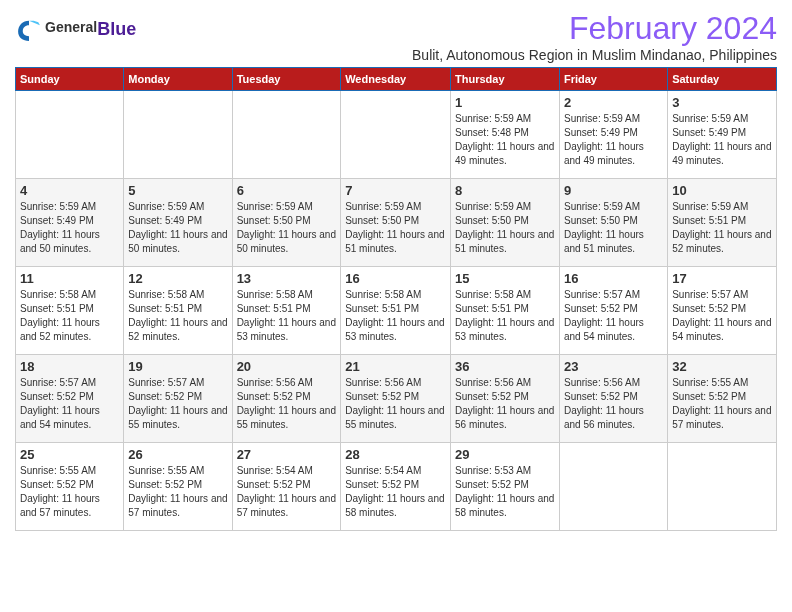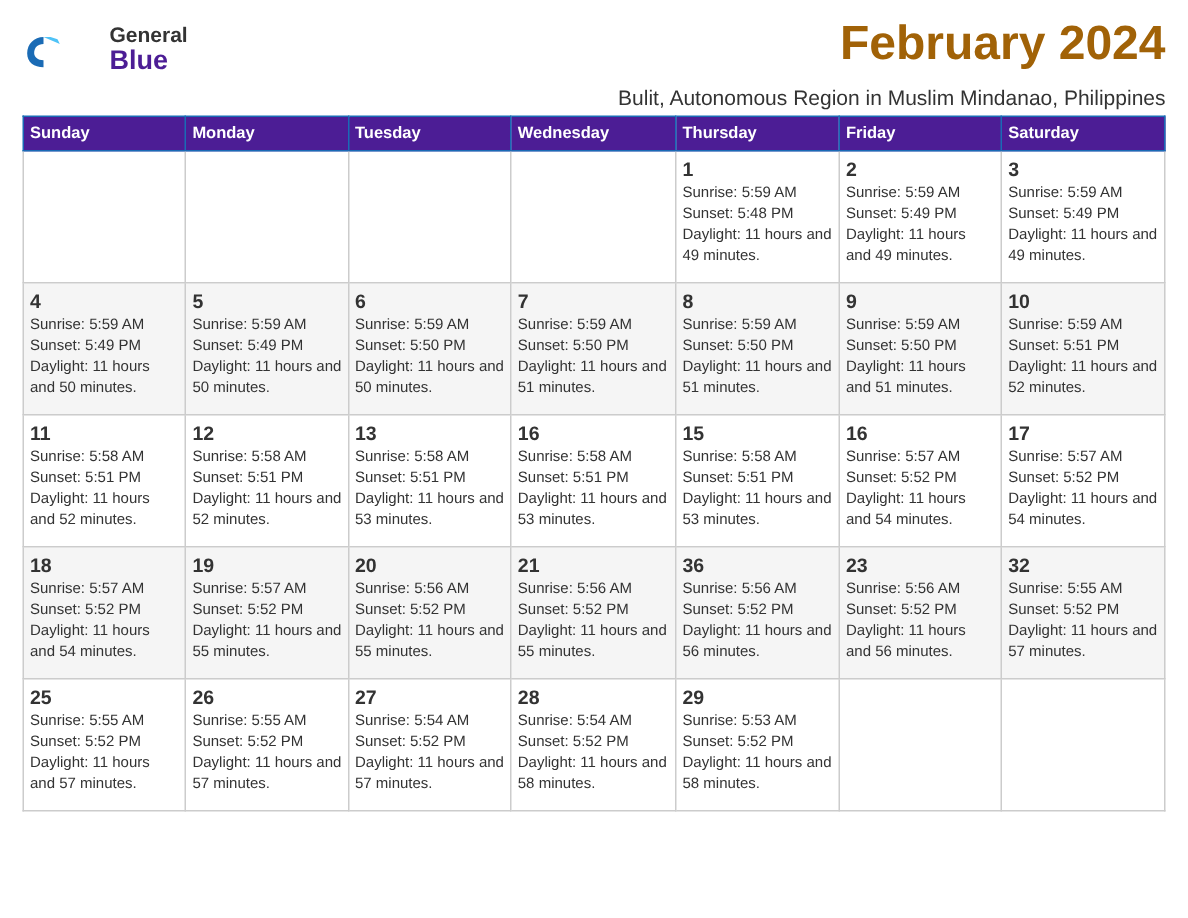--- a/index.html
+++ b/index.html
@@ -16,24 +16,22 @@
       justify-content: space-between;
       margin-bottom: 4px;
     }
     .logo {
       display: flex;
       align-items: center;
       margin-top: 6px;
     }
     .logo-text {
       display: flex;
-      flex-direction: column;
       font-size: 13px;
       line-height: 1.1;
-      margin-left: 28px;
     }
     .logo-general {
       font-weight: bold;
       color: #333;
       font-size: 14px;
     }
     .logo-blue {
       font-weight: bold;
       color: #4c1d95;
       font-size: 18px;
@@ -41,27 +39,27 @@
     .logo-icon {
       width: 28px;
       height: 28px;
       margin-right: 2px;
     }
     .title-area {
       text-align: right;
     }
     .month-title {
       font-size: 32px;
-      font-weight: bold;
-      color: #a16207;
+      font-weight: normal;
+      color: #8b5cf6;
     }
     .subtitle {
       font-size: 14px;
       color: #333;
-      margin-top: 10px;
+      margin-top: 0;
     }
     .calendar-table {
       width: 100%;
       border-collapse: collapse;
       font-size: 10.5px;
     }
     .calendar-table th {
       background: #1a6bb5;
       color: #fff;
       padding: 5px 4px;
@@ -93,21 +91,21 @@
     .empty-cell {
       background: #f9f9f9;
     }
     tr:nth-child(even) td {
       background-color: #f5f5f5;
     }
     tr:nth-child(odd) td {
       background-color: #fff;
     }
     .calendar-table thead tr th {
-      background: #4c1d95;
+      background: #b91c1c;
     }
   </style>
 </head>
 <body>
 
 <div class="header-area">
   <div class="logo">
     <svg class="logo-icon" viewBox="0 0 36 36">
       <rect x="0" y="0" width="36" height="36" fill="white"></rect>
       <path d="M18 6 C10 6 4 12 4 20 C4 28 10 32 18 32 L18 26 C13 26 10 23 10 20 C10 15 13 12 18 12 L18 6Z" fill="#1a6bb5"></path>

